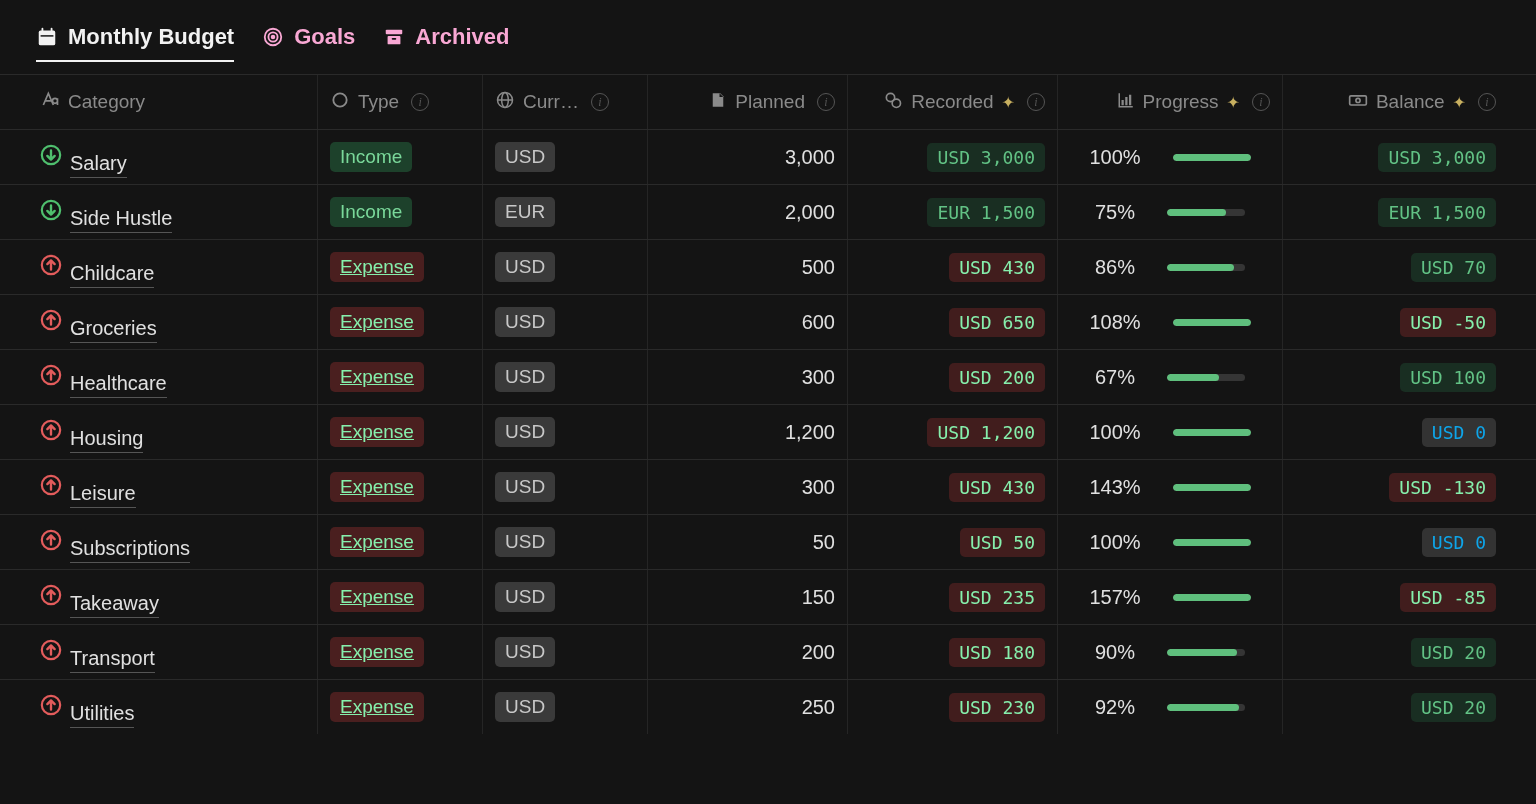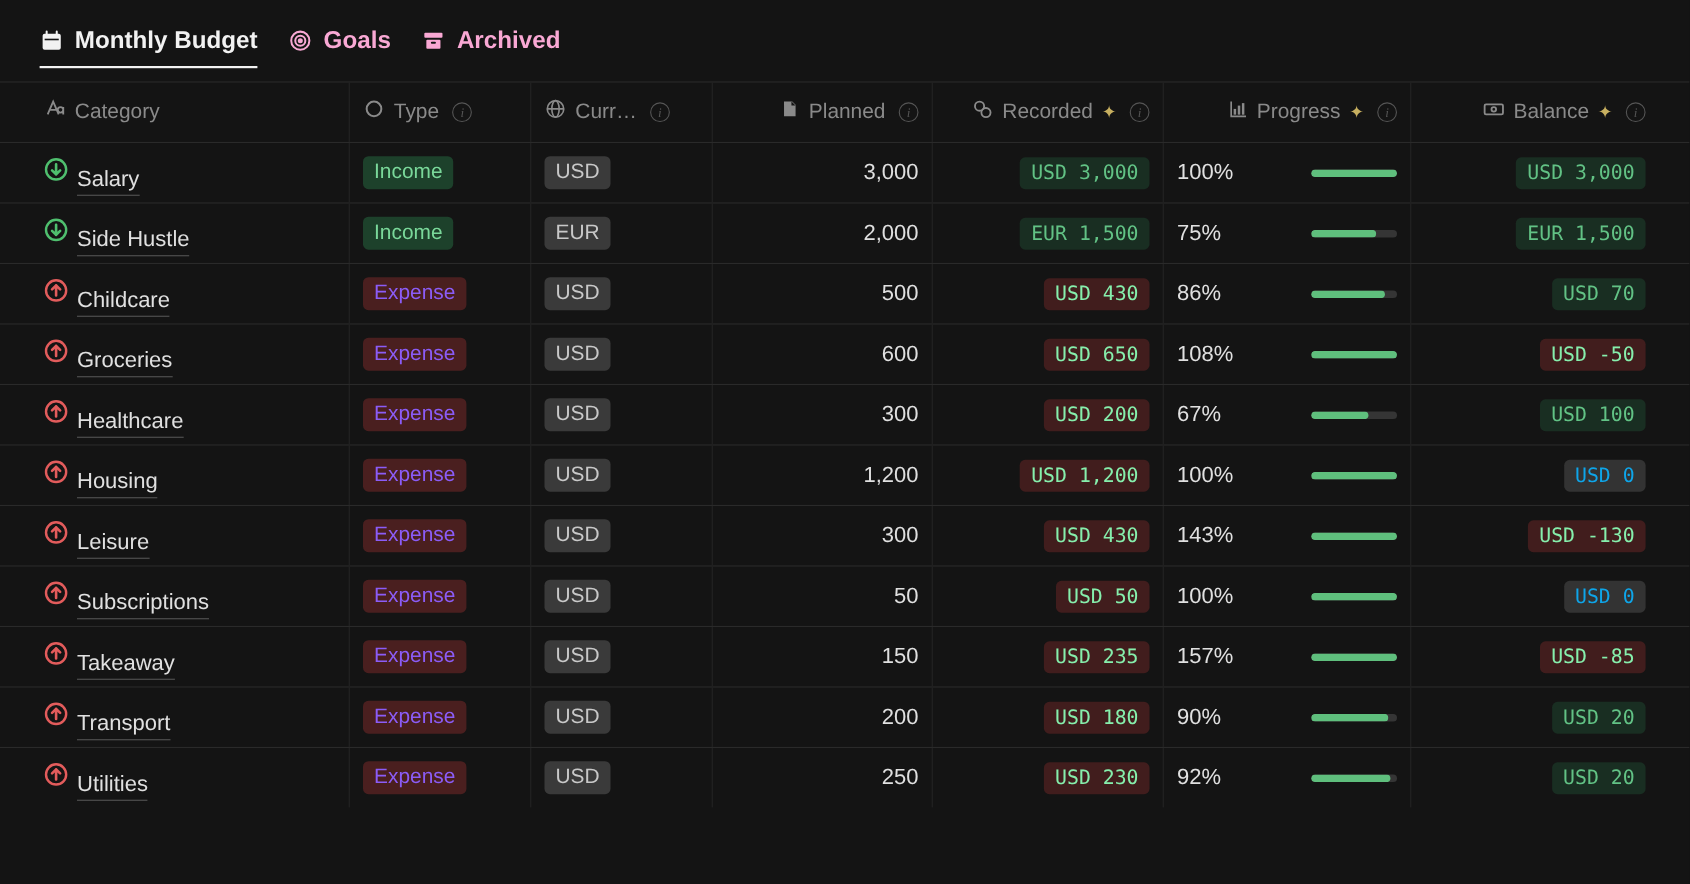--- a/index.html
+++ b/index.html
@@ -78,33 +78,33 @@
     margin-left: 4px;
   }
 
   
   .pill {
     display: inline-flex; align-items: center;
     padding: 4px 10px; border-radius: 5px;
     font-size: 19px; font-weight: 500;
   }
   .pill.income   { background: rgba(40,120,70,.45); color:#7ad89a; }
-  .pill.expense  { background: rgba(140,45,45,.45); color:#8b5cf6; }
+  .pill.expense  { background: rgba(140,45,45,.45); color:#86efac;text-decoration:underline; }
   .pill.curr     { background: #3a3a3a; color:#c8c8c8; }
 
   .mono-badge {
     font-family: ui-monospace, "SF Mono", Menlo, Consolas, monospace;
     padding: 4px 10px; border-radius: 5px; font-size: 18px;
   }
   .mono-green { background: rgba(35,95,60,.35); color:#62c285; }
   .mono-red   { background: rgba(120,40,40,.45); color:#86efac; }
   .mono-gray  { background: #333; color:#0ea5e9; }
 
   
-  .progress-cell { justify-content: space-between; gap: 32px; }
+  .progress-cell { justify-content: center; gap: 32px; }
   .progress-track {
     width: 78px; height: 7px; border-radius: 4px;
     background: #353535; position: relative; overflow: hidden;
   }
   .progress-fill {
     position: absolute; left: 0; top: 0; height: 100%;
     background: #5fbf7d; border-radius: 4px;
   }
 
   

